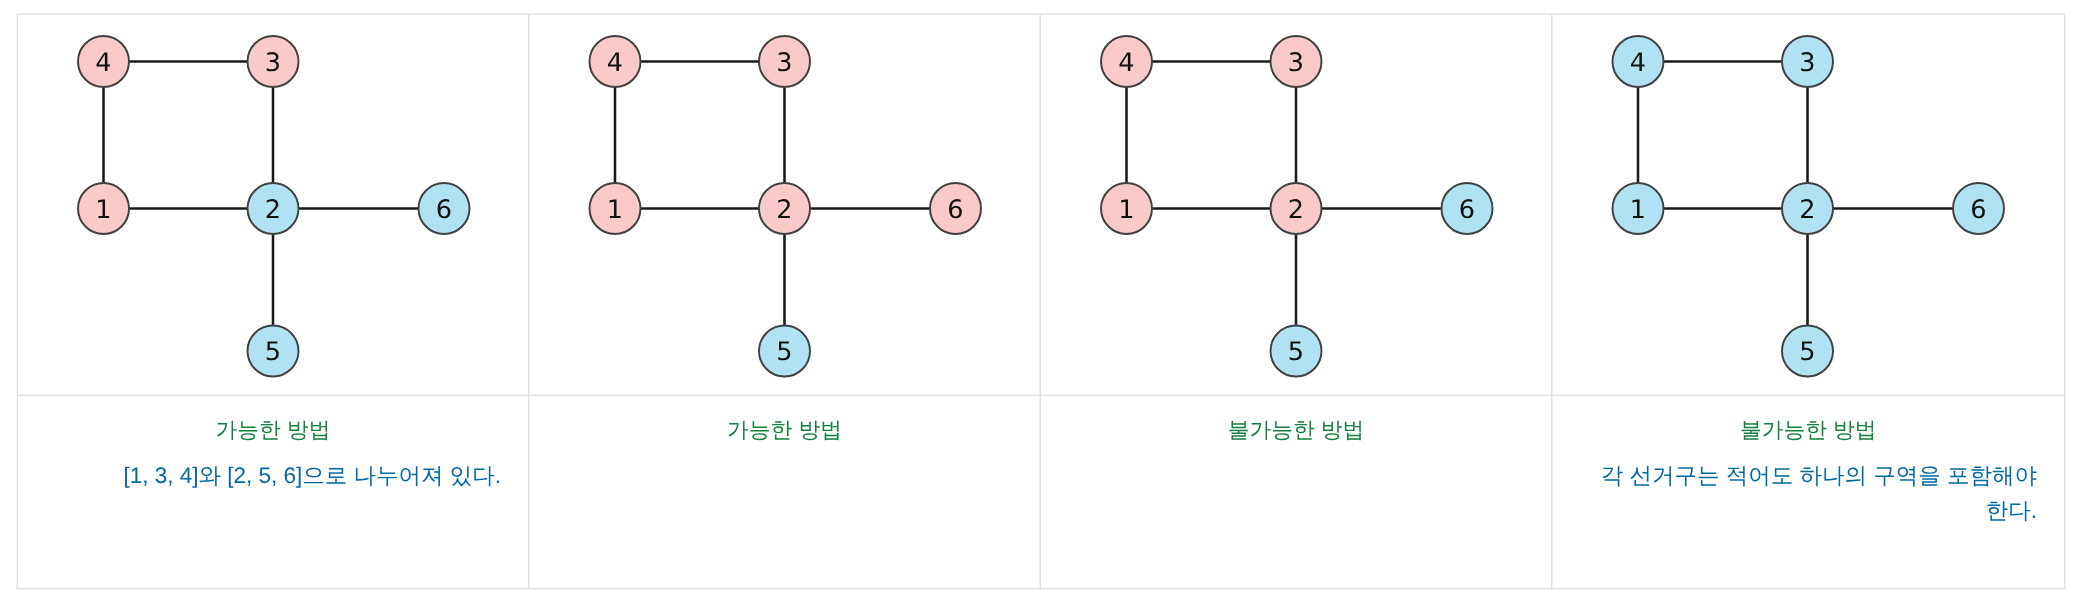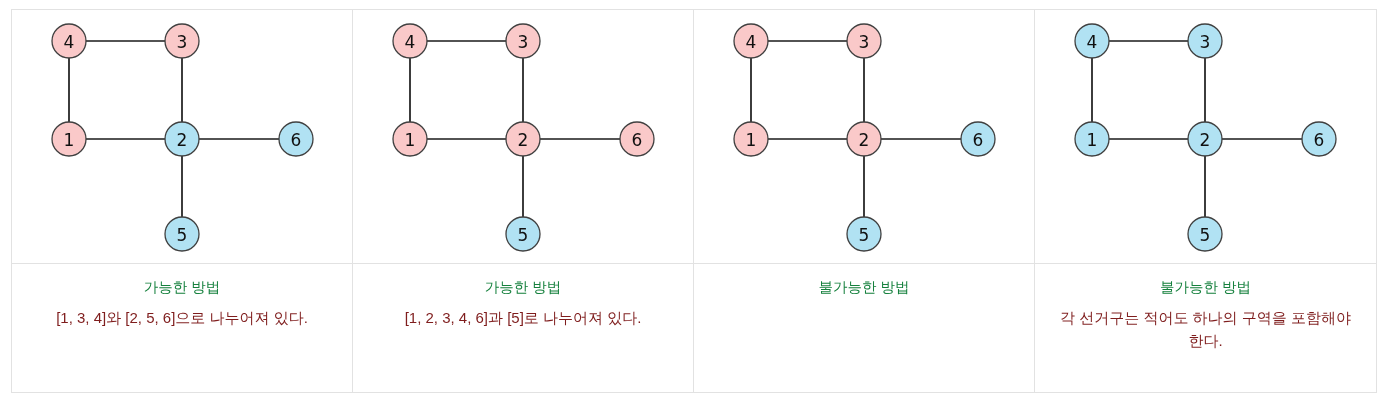--- a/index.html
+++ b/index.html
@@ -51,22 +51,23 @@
   }
   .caption-title {
     font-size: 14.5px;
     color: #15803d;
     line-height: 1.45;
     margin-bottom: 9px;
     white-space: nowrap;
   }
   .caption-body {
     font-size: 15px;
-    color: #7f1d1d;
+    color: #0369a1;
     line-height: 1.52;
+    text-align: right;
   }
   .graph-svg {
     position: absolute;
     left: 0;
     top: 0;
   }
   .edge {
     stroke: #1a1a1a;
     stroke-width: 1.7;
   }
@@ -132,21 +133,20 @@
           <circle class="node-circle" cx="57" cy="31" r="17" fill="#fac9c9" stroke="#404040"></circle>
           <text class="node-label" x="57" y="32">4</text>
           <circle class="node-circle" cx="170" cy="224" r="17" fill="#b1e2f3" stroke="#404040"></circle>
           <text class="node-label" x="170" y="225">5</text>
           <circle class="node-circle" cx="284" cy="129" r="17" fill="#fac9c9" stroke="#404040"></circle>
           <text class="node-label" x="284" y="130">6</text>
         </svg>
       </div>
       <div class="caption-cell">
         <div class="caption-title">가능한 방법</div>
-        <div class="caption-body">[1, 2, 3, 4, 6]과 [5]로 나누어져 있다.</div>
       </div>
     </div>
     <div class="panel">
       <div class="graph-cell">
         <svg class="graph-svg" width="341" height="254" viewBox="0 0 341 254">
           <line class="edge" x1="57" y1="31" x2="170" y2="31" stroke="#1a1a1a"></line>
           <line class="edge" x1="57" y1="31" x2="57" y2="129" stroke="#1a1a1a"></line>
           <line class="edge" x1="170" y1="31" x2="170" y2="129" stroke="#1a1a1a"></line>
           <line class="edge" x1="57" y1="129" x2="170" y2="129" stroke="#1a1a1a"></line>
           <line class="edge" x1="170" y1="129" x2="284" y2="129" stroke="#1a1a1a"></line>

